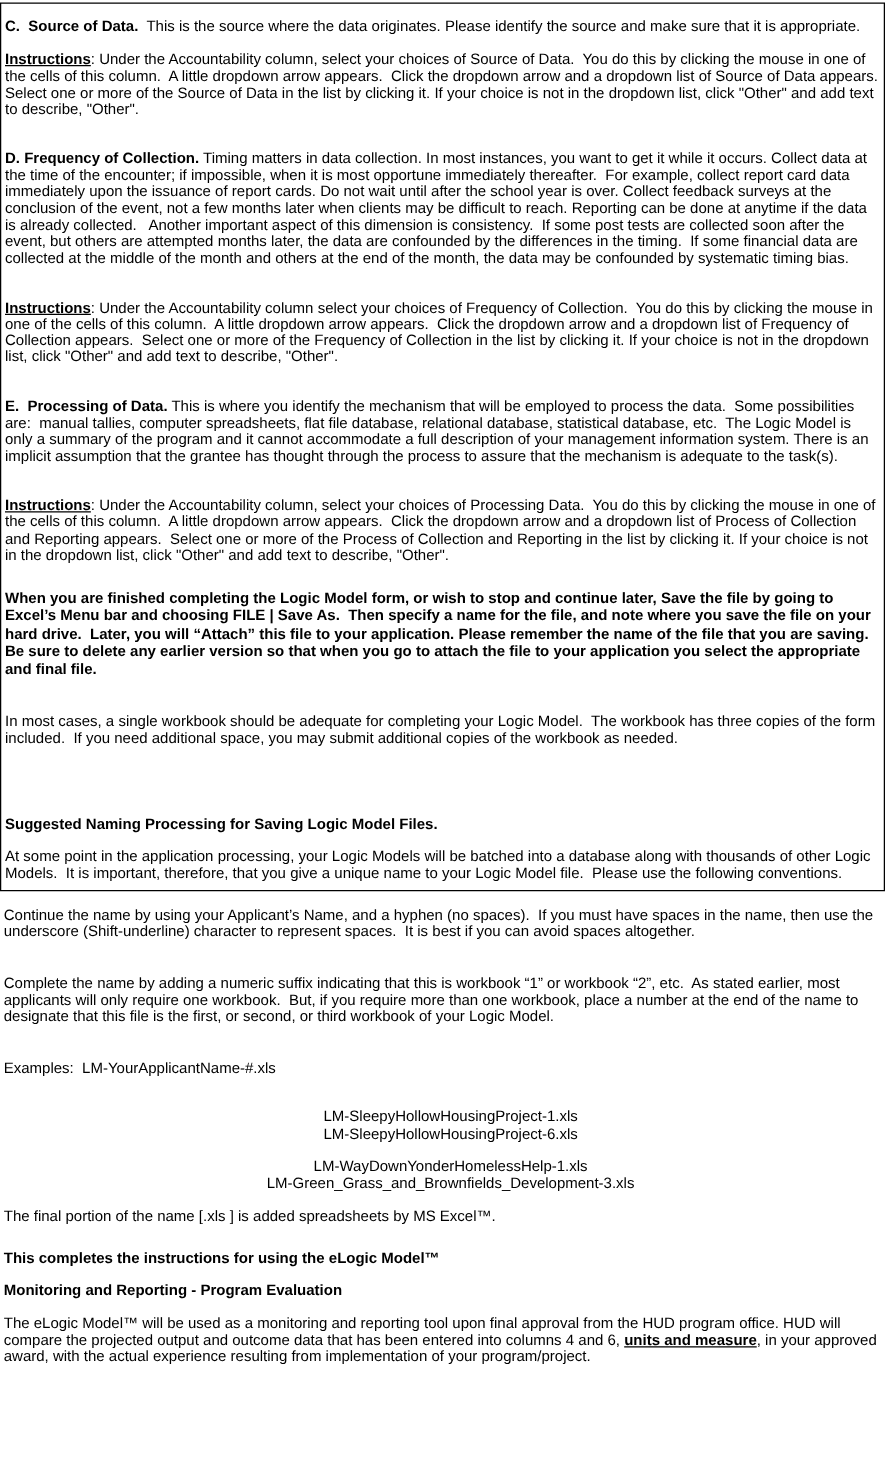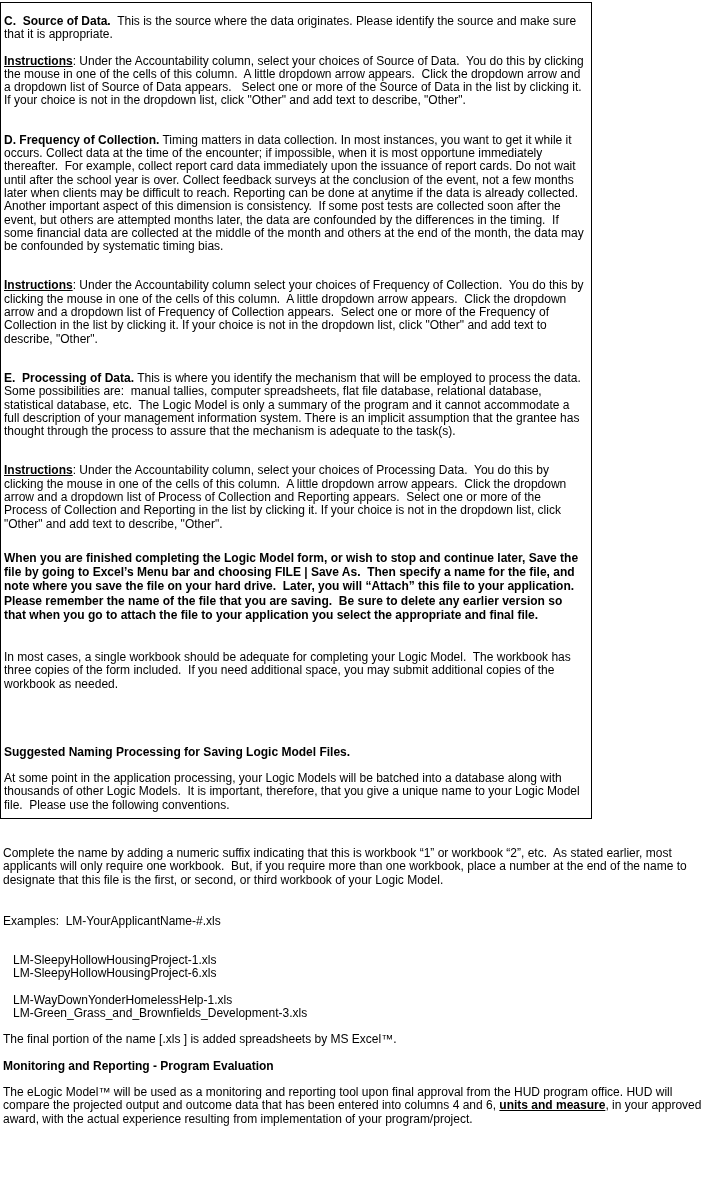--- a/index.html
+++ b/index.html
@@ -18,21 +18,21 @@
   }
   .page {
     width: 708px;
     box-sizing: border-box;
   }
   .box {
     box-sizing: border-box;
     margin-top: 2px;
     border: 1px solid #000000;
     padding: 12px 3px 6px 3px;
-    width: 592px;
+    width: 708px;
   }
   p {
     margin: 0;
     padding: 0 1px 0 3px;
     white-space: pre-wrap;
   }
   .box p { padding: 0 1px 0 0; }
   .mt-1 { margin-top: 13px; }
   .mt-2 { margin-top: 26px; }
   .mt-save { margin-top: 20px; }
@@ -42,21 +42,21 @@
   .mt-complete { margin-top: 28px; }
   .mt-examples { margin-top: 28px; }
   .mt-group { margin-top: 26px; }
   .mt-closing { margin-top: 20px; }
   .b { font-weight: bold; }
   .u { text-decoration: underline; font-weight: bold; }
   .bold-para {
     font-weight: bold;
     line-height: 14.2px;
   }
-  .file-list { padding-left: 13px; }
+  .file-list { padding-left: 13px; text-align: center; }
   .file-line { white-space: pre-wrap; }
 </style>
 </head>
 <body>
 
 <div class="page">
 
   <div class="box">
 
     <p><span class="b">C.  Source of Data.</span><span>  This is the source where the data originates. Please identify the source and make sure that it is appropriate.</span></p>
@@ -75,35 +75,37 @@
 
     <p class="mt-wb">In most cases, a single workbook should be adequate for completing your Logic Model.  The workbook has three copies of the form included.  If you need additional space, you may submit additional copies of the workbook as needed.</p>
 
     <p class="b mt-naming">Suggested Naming Processing for Saving Logic Model Files.</p>
 
     <p class="mt-1">At some point in the application processing, your Logic Models will be batched into a database along with thousands of other Logic Models.  It is important, therefore, that you give a unique name to your Logic Model file.  Please use the following conventions.</p>
 
   </div>
 
 
+  <p class="mt-1">Continue the name by using your Applicant’s Name, and a hyphen (no spaces).  If you must have spaces in the name, then use the underscore (Shift-underline) character to represent spaces.  It is best if you can avoid spaces altogether.</p>
 
   <p class="mt-complete">Complete the name by adding a numeric suffix indicating that this is workbook “1” or workbook “2”, etc.  As stated earlier, most applicants will only require one workbook.  But, if you require more than one workbook, place a number at the end of the name to designate that this file is the first, or second, or third workbook of your Logic Model.</p>
 
   <p class="mt-examples">Examples:  LM-YourApplicantName-#.xls</p>
 
   <div class="file-list mt-group">
     <div class="file-line">LM-SleepyHollowHousingProject-1.xls</div>
     <div class="file-line">LM-SleepyHollowHousingProject-6.xls</div>
   </div>
 
   <div class="file-list mt-1">
     <div class="file-line">LM-WayDownYonderHomelessHelp-1.xls</div>
     <div class="file-line">LM-Green_Grass_and_Brownfields_Development-3.xls</div>
   </div>
 
   <p class="mt-1">The final portion of the name [.xls ] is added spreadsheets by MS Excel™.</p>
 
+  <p class="b mt-closing">This completes the instructions for using the eLogic Model™</p>
 
   <p class="b mt-1">Monitoring and Reporting - Program Evaluation</p>
 
   <p class="mt-1"><span>The eLogic Model™ will be used as a monitoring and reporting tool upon final approval from the HUD program office. HUD will compare the projected output and outcome data that has been entered into columns 4 and 6, </span><span class="u">units and measure</span><span>, in your approved award, with the actual experience resulting from implementation of your program/project.</span></p>
 
 </div>
 
 </body></html>

